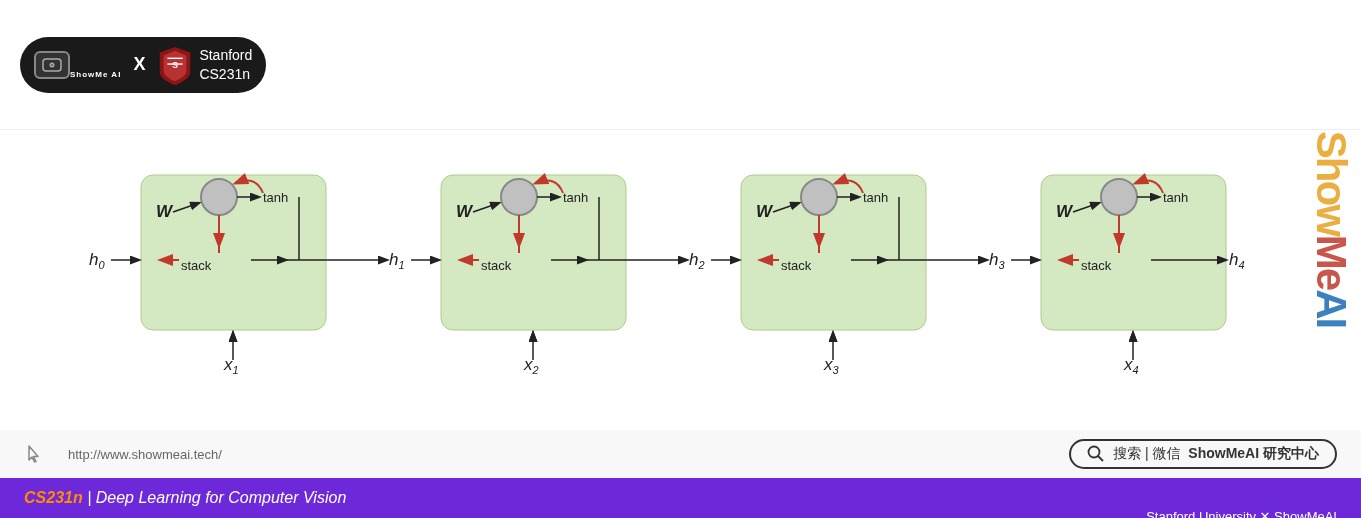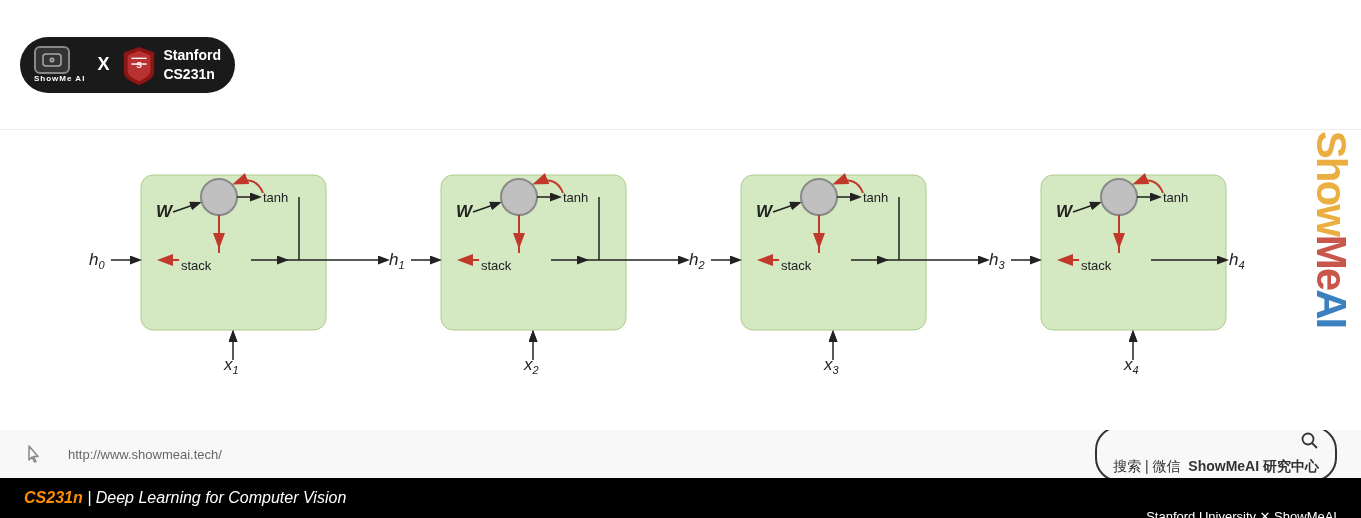--- a/index.html
+++ b/index.html
@@ -27,22 +27,22 @@
       align-items: center;
       background: #1a1a1a;
       border-radius: 40px;
       padding: 8px 14px;
       gap: 8px;
       margin-right: 30px;
     }
 
     .showmeai-logo {
       display: flex;
-      flex-direction: column;
-      align-items: flex-start;
+      flex-direction: row;
+      align-items: flex-end;
     }
 
     .logo-icon {
       width: 36px;
       height: 28px;
       background: #333;
       border-radius: 6px;
       border: 2px solid #888;
       display: flex;
       align-items: center;
@@ -72,21 +72,21 @@
     }
 
     .stanford-shield {
       width: 36px;
       height: 40px;
     }
 
     .stanford-text {
       color: #fff;
       font-size: 14px;
-      font-weight: bold;
+      font-weight: normal;
       line-height: 1.3;
     }
 
     .page-title {
       font-size: 28px;
       font-weight: bold;
       color: #222;
       flex: 1;
     }
 
@@ -123,21 +123,21 @@
       padding: 10px 30px 10px 30px;
       height: 300px;
       display: flex;
       align-items: center;
       justify-content: center;
       position: relative;
     }
 
     
     .footer-bar {
-      background: #000000;
+      background: #6d28d9;
       color: #ff8c00;
       height: 40px;
       display: flex;
       align-items: center;
       justify-content: space-between;
       padding: 0 24px;
       position: absolute;
       bottom: 0;
       left: 0;
       right: 0;
@@ -156,28 +156,27 @@
     .url-text {
       color: #666;
       font-size: 13px;
       display: flex;
       align-items: center;
       gap: 24px;
     }
 
     .search-box {
       display: flex;
-      align-items: flex-end;
+      align-items: center;
       border: 2px solid #333;
       border-radius: 24px;
       padding: 4px 16px;
       gap: 8px;
       font-size: 14px;
       color: #333;
-      flex-direction: column;
     }
 
     .search-box strong { font-weight: bold; }
 
     
     .svg-diagram {
       width: 1200px;
       height: 270px;
     }
   </style>

